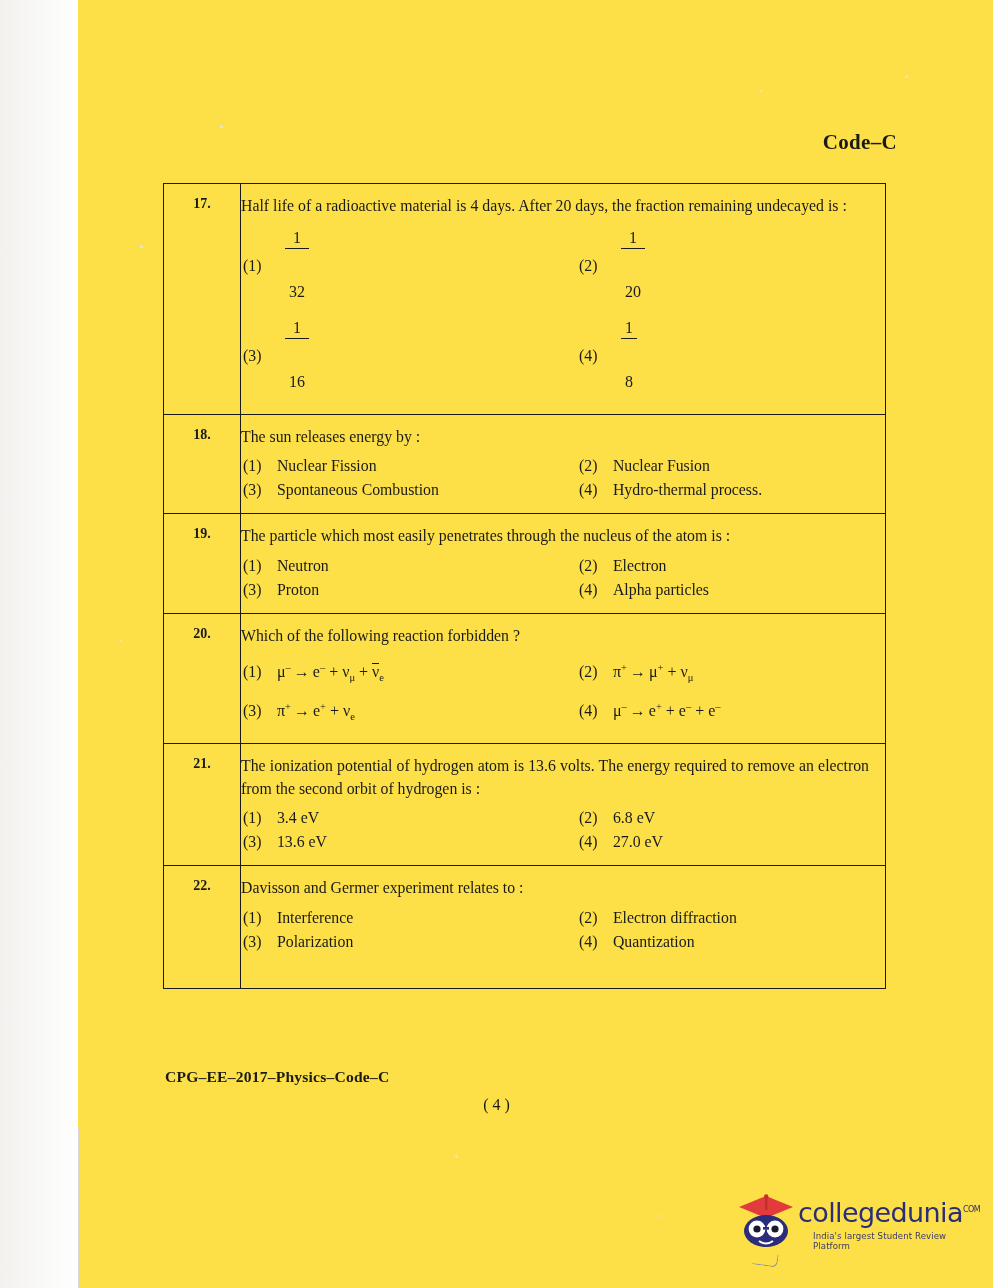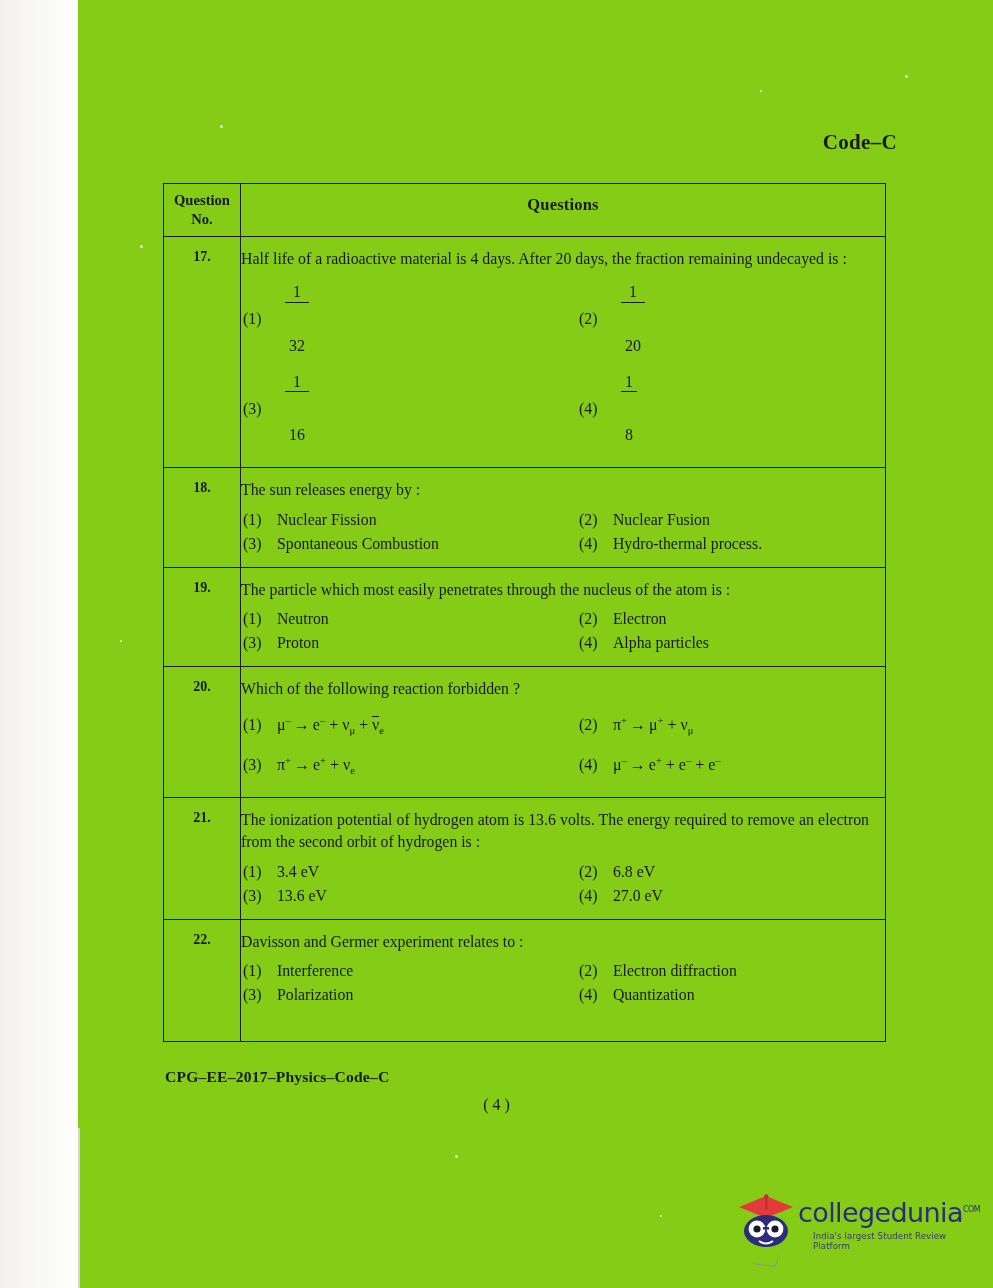--- a/index.html
+++ b/index.html
@@ -12,21 +12,21 @@
     height: 1288px;
     position: relative;
     font-family: "Liberation Serif", serif;
     color: #1a1a1a;
     overflow: hidden;
   }
 
   .page {
     position: absolute;
     inset: 0;
-    background: #84cc16;
+    background: #fde047;
   }
 
   
   .scan-shade-left {
     position: absolute;
     left: 0; top: 0; bottom: 0; width: 78px;
     background: linear-gradient(to right, #f2f1ee 0%, #fbfbfa 70%, #ffffff 100%);
     pointer-events: none;
   }
   .scan-edge-line {
@@ -233,31 +233,20 @@
   <div class="speck" style="left:140px;top:245px;width:3px;height:3px;"></div>
   <div class="speck" style="left:760px;top:90px;width:2px;height:2px;"></div>
   <div class="speck" style="left:455px;top:1155px;width:3px;height:3px;"></div>
   <div class="speck" style="left:660px;top:1215px;width:2px;height:2px;"></div>
   <div class="speck" style="left:120px;top:640px;width:2px;height:2px;"></div>
 
   <div class="code-label">Code–C</div>
 
   <table class="qtable">
     <tbody>
-        <tr>
-      <td class="col-no">
-        <div class="head-no">
-          <span>Question</span><br>
-          <span>No.</span>
-        </div>
-      </td>
-      <td class="col-q">
-        <div class="head-q">Questions</div>
-      </td>
-    </tr>
 
     <tr>
       <td class="col-no">
         <div class="qnum">17.</div>
       </td>
       <td class="col-q">
         <div class="qbody">
           <p class="stem">Half life of a radioactive material is 4 days. After 20 days, the fraction remaining undecayed is :</p>
           <table class="opts">
             <tbody>

